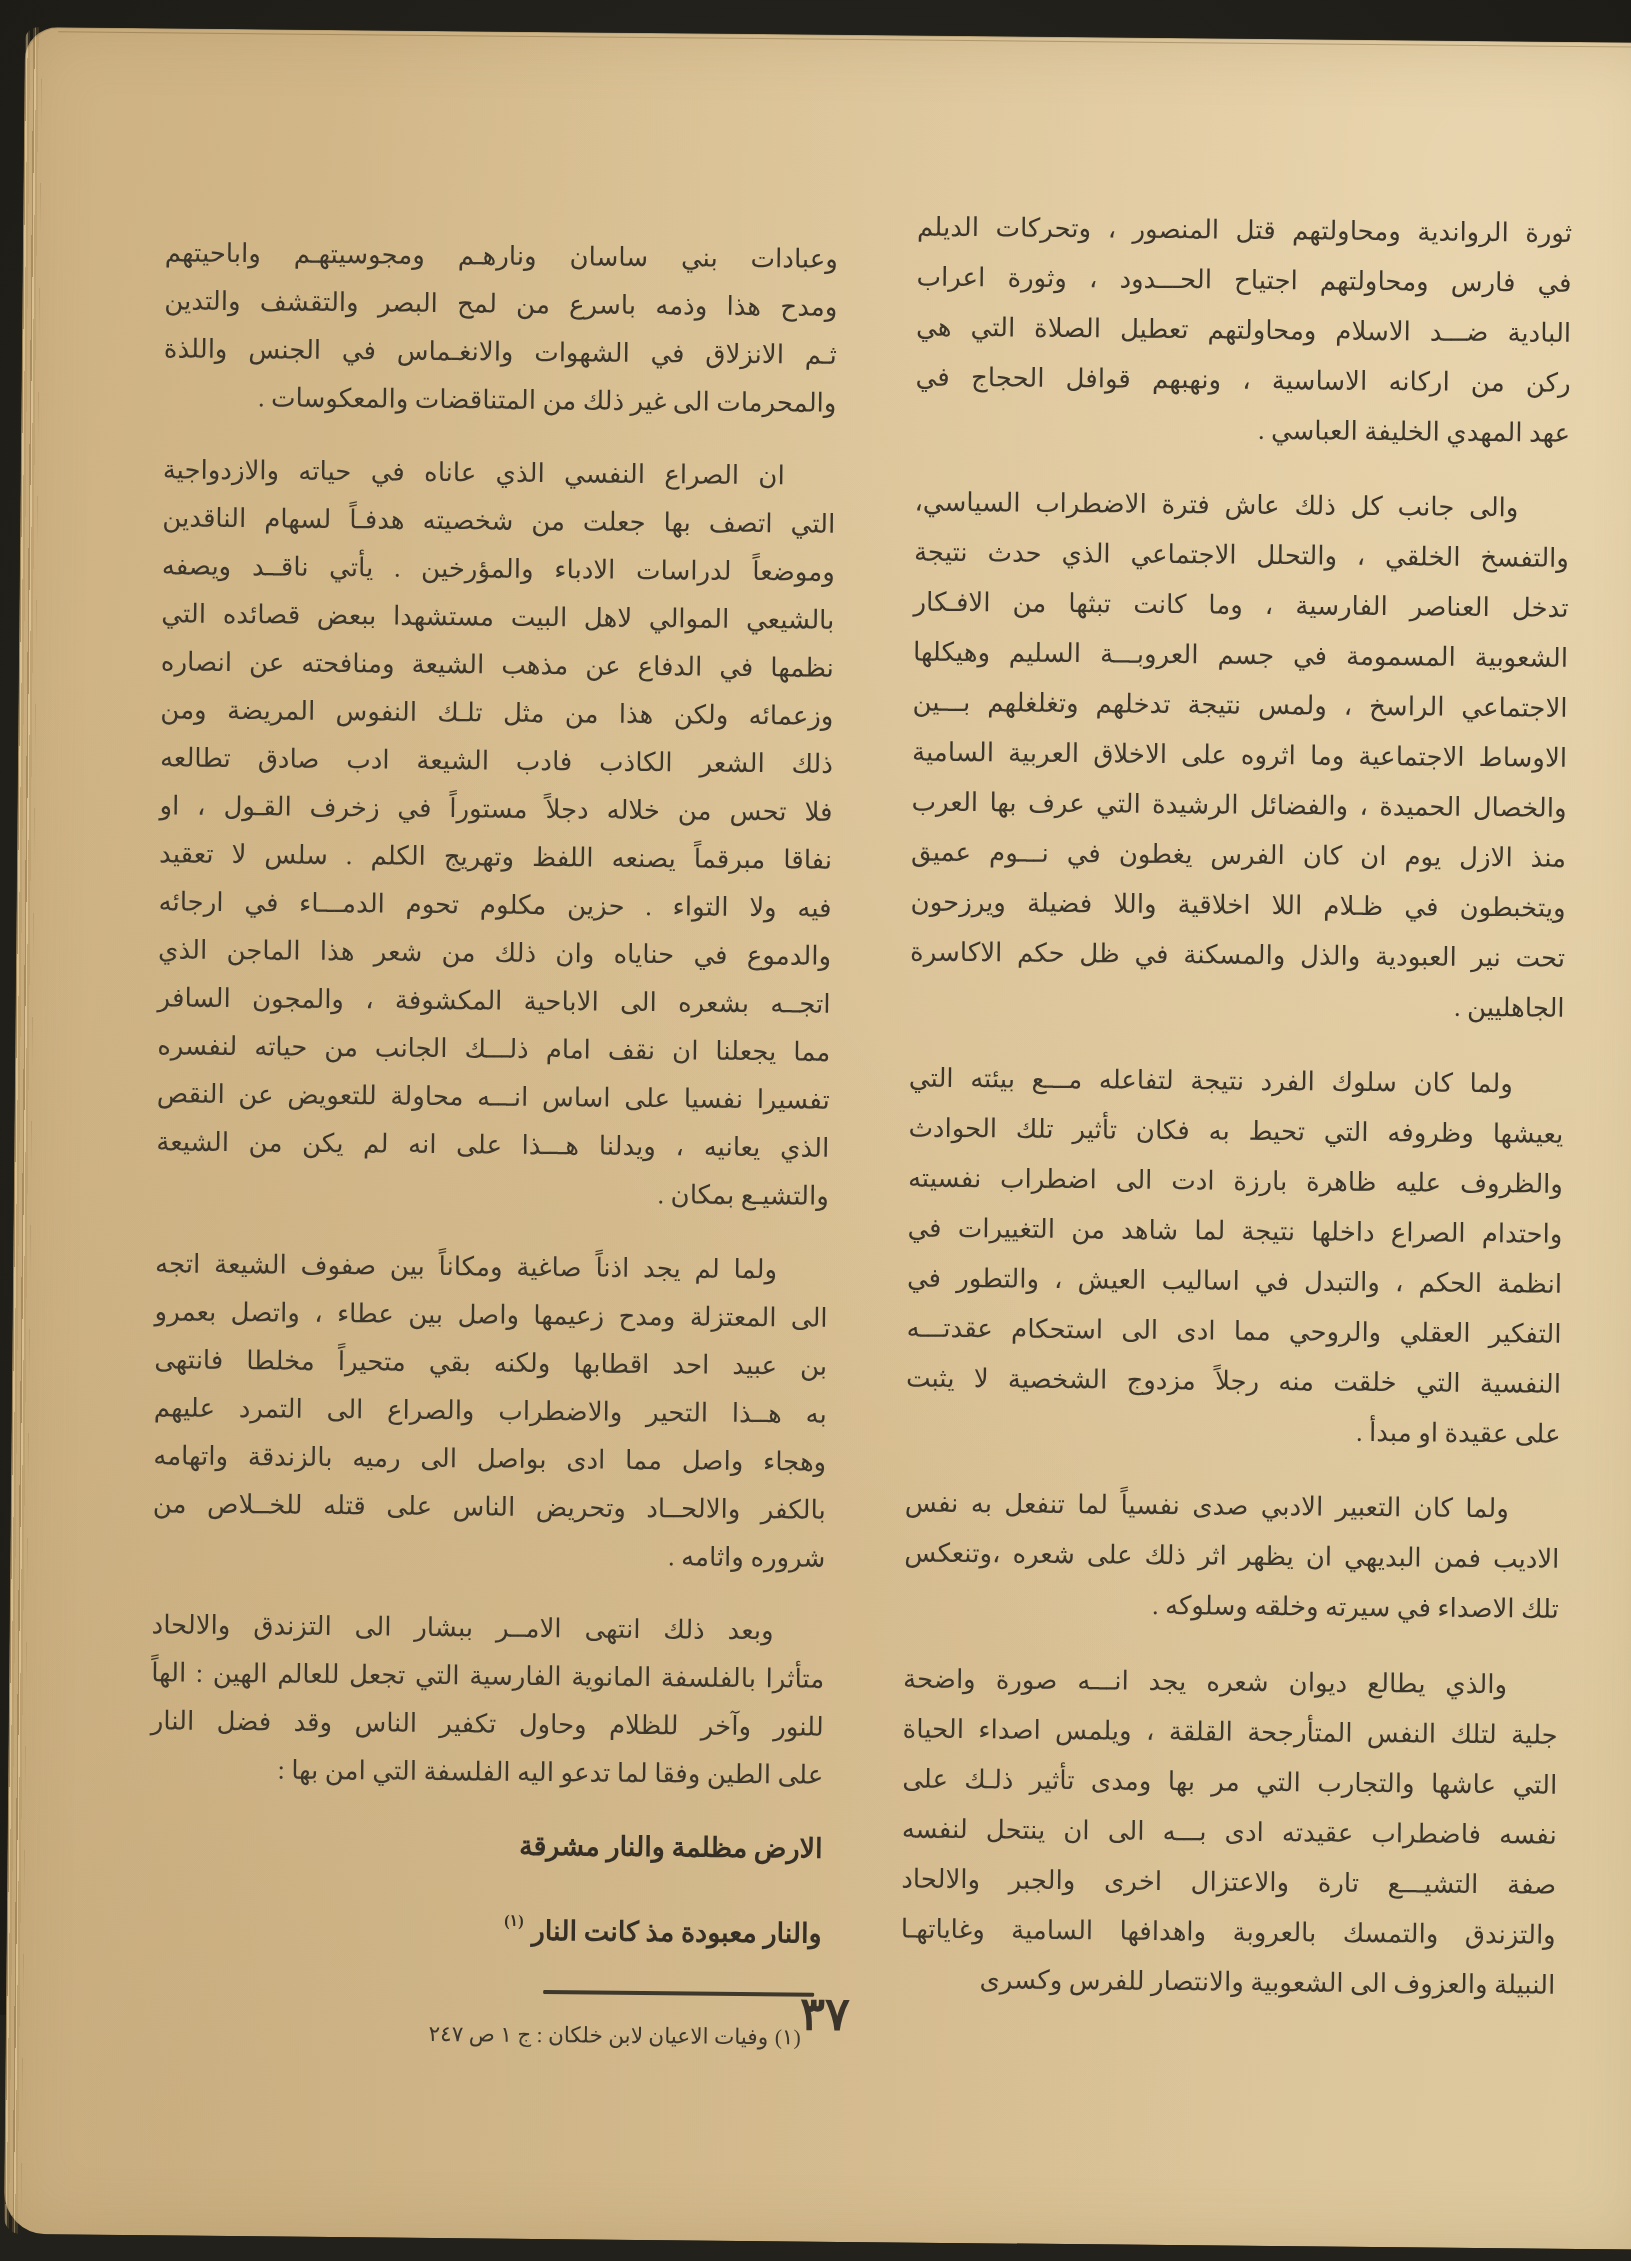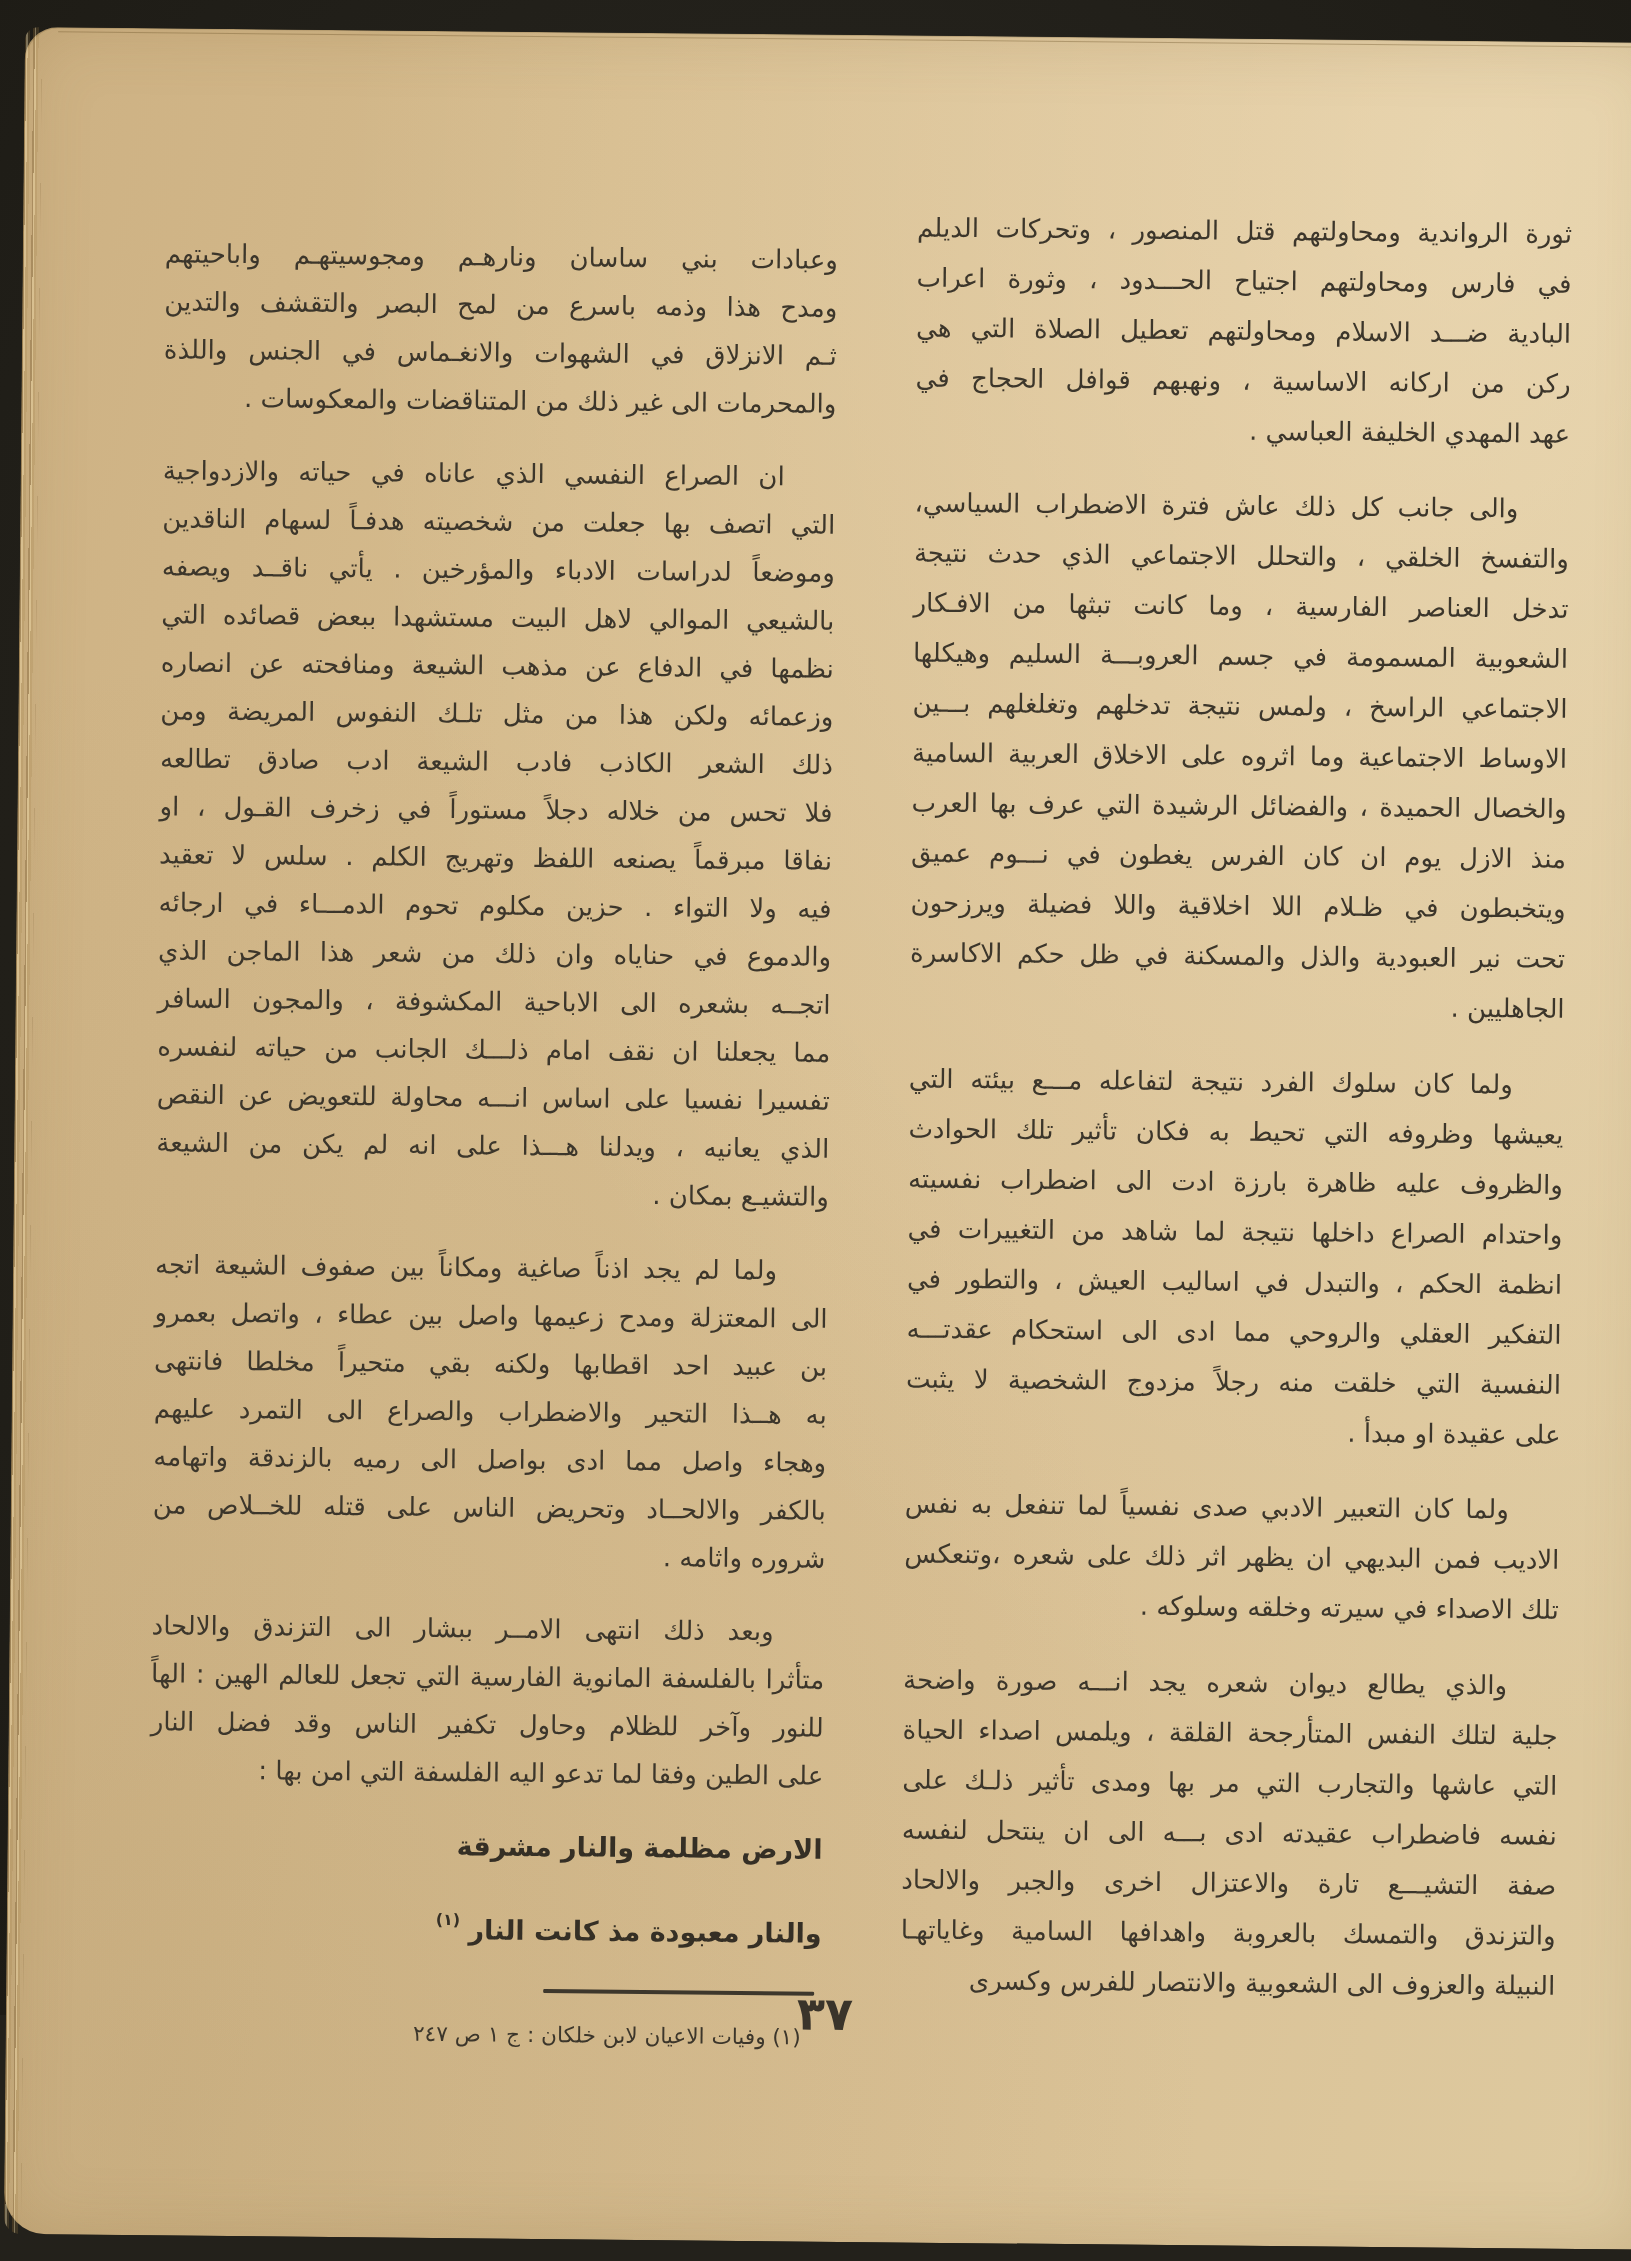--- a/index.html
+++ b/index.html
@@ -4,20 +4,21 @@
 <style>
   html,body{margin:0;padding:0}
   body{
     width:1632px;height:2261px;overflow:hidden;
     background:#23211b;
     font-family:"DejaVu Sans",sans-serif;
   }
   .stage{
     position:relative;width:1632px;height:2015px;
     background:radial-gradient(ellipse at 50% 45%, #2a271f 0%, #23211b 55%, #1d1b15 100%);
+    font-family:Liberation Serif, serif;
   }
   .paper{
     position:absolute;left:24.5px;top:27px;width:1641px;height:2207px;
     transform:rotate(0.55deg);transform-origin:0 0;
     border-radius:33px 0 0 42px;
     background:
       radial-gradient(ellipse at 88% 6%, rgba(255,242,212,0.38), rgba(255,242,212,0) 55%),
       radial-gradient(ellipse at 10% 95%, rgba(120,90,45,0.12), rgba(120,90,45,0) 50%),
       linear-gradient(100deg, #cdb183 0%, #d5bb8d 30%, #d9c094 62%, #decaa0 100%);
     box-shadow: inset 0 0 66px rgba(130,100,50,.22), inset 0.9px 0.9px 0 rgba(100,78,40,.25);

